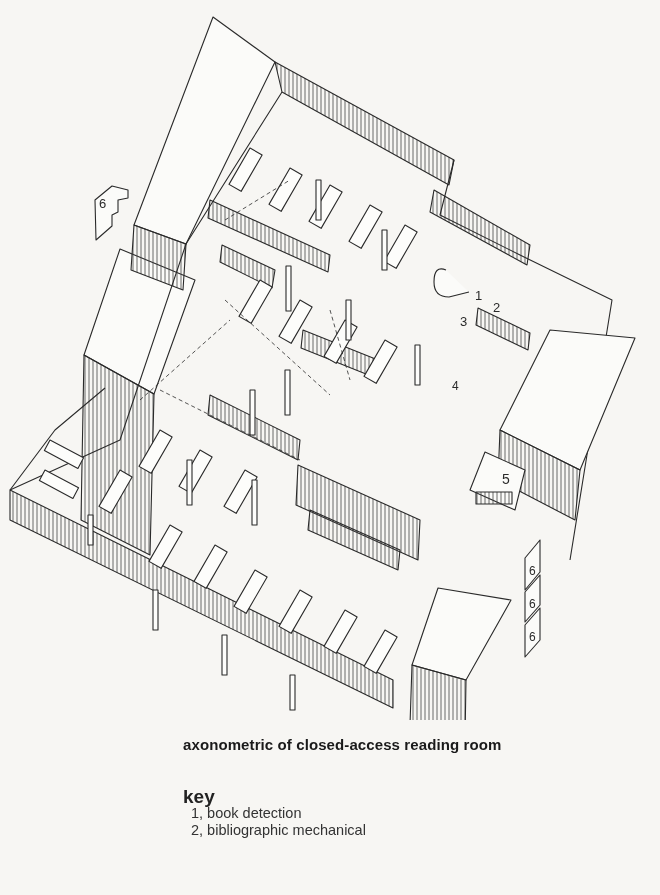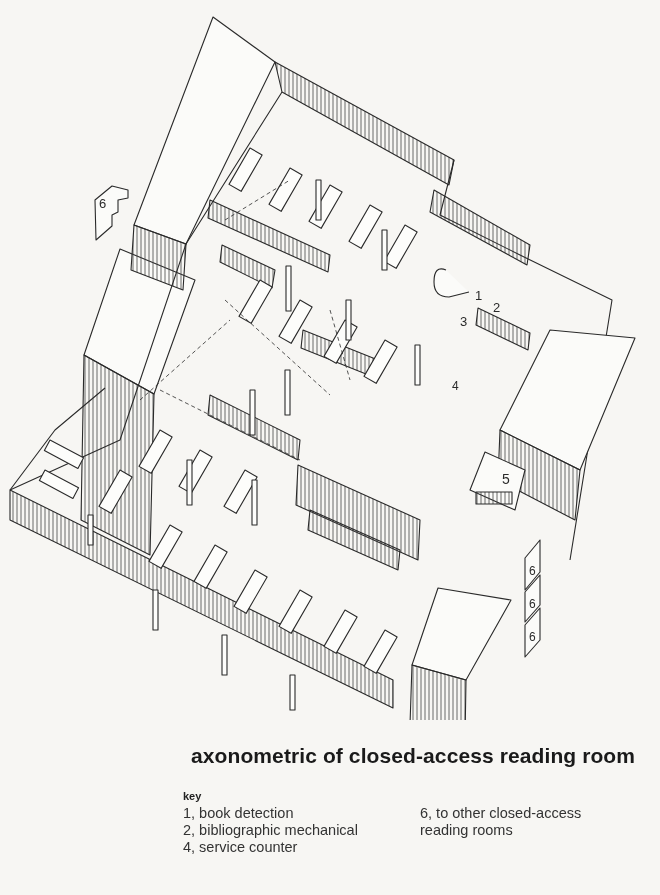--- a/index.html
+++ b/index.html
@@ -2,28 +2,28 @@
 <html><head>
   <meta charset="utf-8">
   <style>
     html, body { margin: 0; padding: 0; }
     body {
       width: 660px; height: 895px; background: #f7f6f3; position: relative; overflow: hidden;
       font-family: "Liberation Sans", sans-serif; color: #222;
     }
     #drawing { position: absolute; left: 0; top: 0; width: 660px; height: 720px; }
     .caption {
-      position: absolute; left: 183px; top: 736px; font-weight: bold; font-size: 21px;
-      color: #1a1a1a; letter-spacing: 0.1px; margin: 8px;
+      position: absolute; left: 183px; top: 736px; font-weight: bold; font-size: 15px;
+      color: #1a1a1a; letter-spacing: 0.1px; margin: 0;
     }
     .key { position: absolute; left: 183px; top: 788px; width: 460px; font-size: 14.5px; line-height: 17px; color: #333; }
-    .key-title { font-weight: bold; font-size: 11px; color: #222; }
+    .key-title { font-weight: bold; font-size: 19px; color: #222; }
     .key-cols { display: flex; }
     .key-col { margin: 0; padding: 0; list-style: none; }
-    .key-col.left { width: 237px; }
+    .key-col.left { width: 237px; margin-left: 8px; }
     .key-col li { white-space: normal; }
     .key-col.right li { width: 210px; }
     svg text { font-family: "Liberation Sans", sans-serif; }
   </style>
 </head>
 <body>
 
 <svg id="drawing" viewBox="0 0 660 720" xmlns="http://www.w3.org/2000/svg">
   <defs>
     <pattern id="hatch" width="4" height="4" patternUnits="userSpaceOnUse">
@@ -135,19 +135,17 @@
 </svg>
 
 <h2 class="caption">axonometric of closed-access reading room</h2>
 
 <div class="key">
   <div class="key-title">key</div>
   <div class="key-cols">
     <ul class="key-col left">
       <li>1, book detection</li>
       <li>2, bibliographic mechanical</li>
-      <li>4, service counter</li>
     </ul>
     <ul class="key-col right">
-      <li>6, to other closed-access reading rooms</li>
     </ul>
   </div>
 </div>
 
 </body></html>

